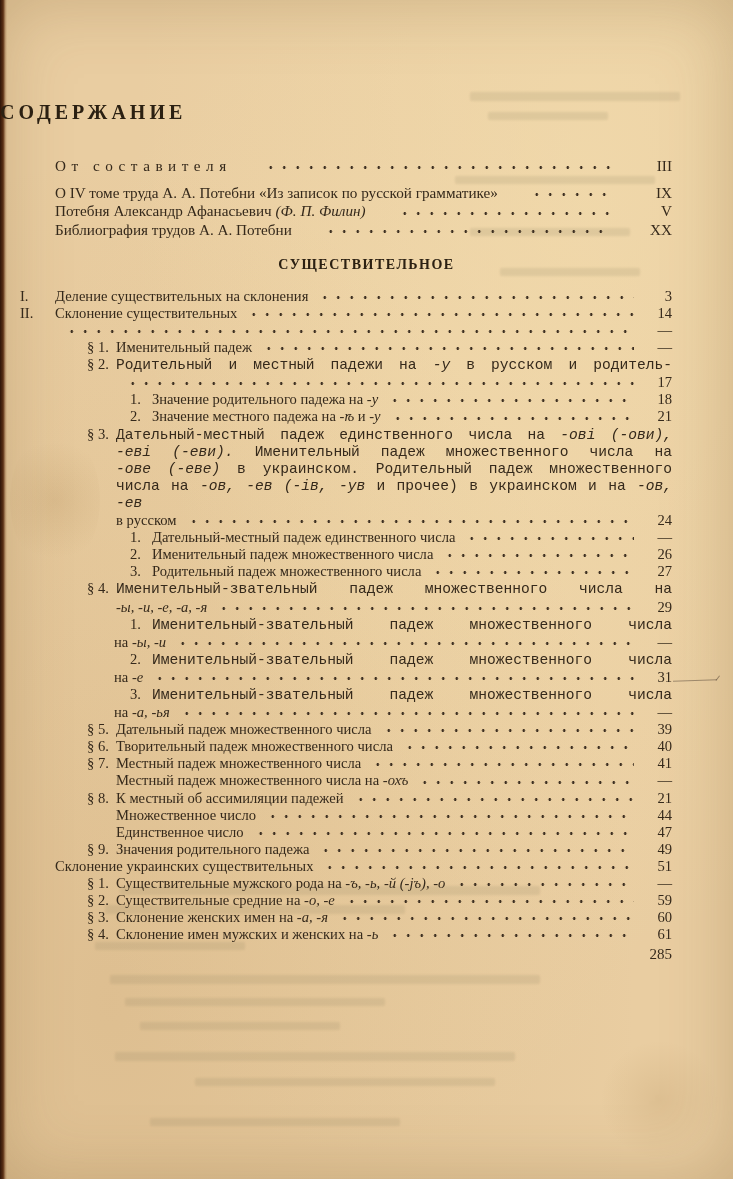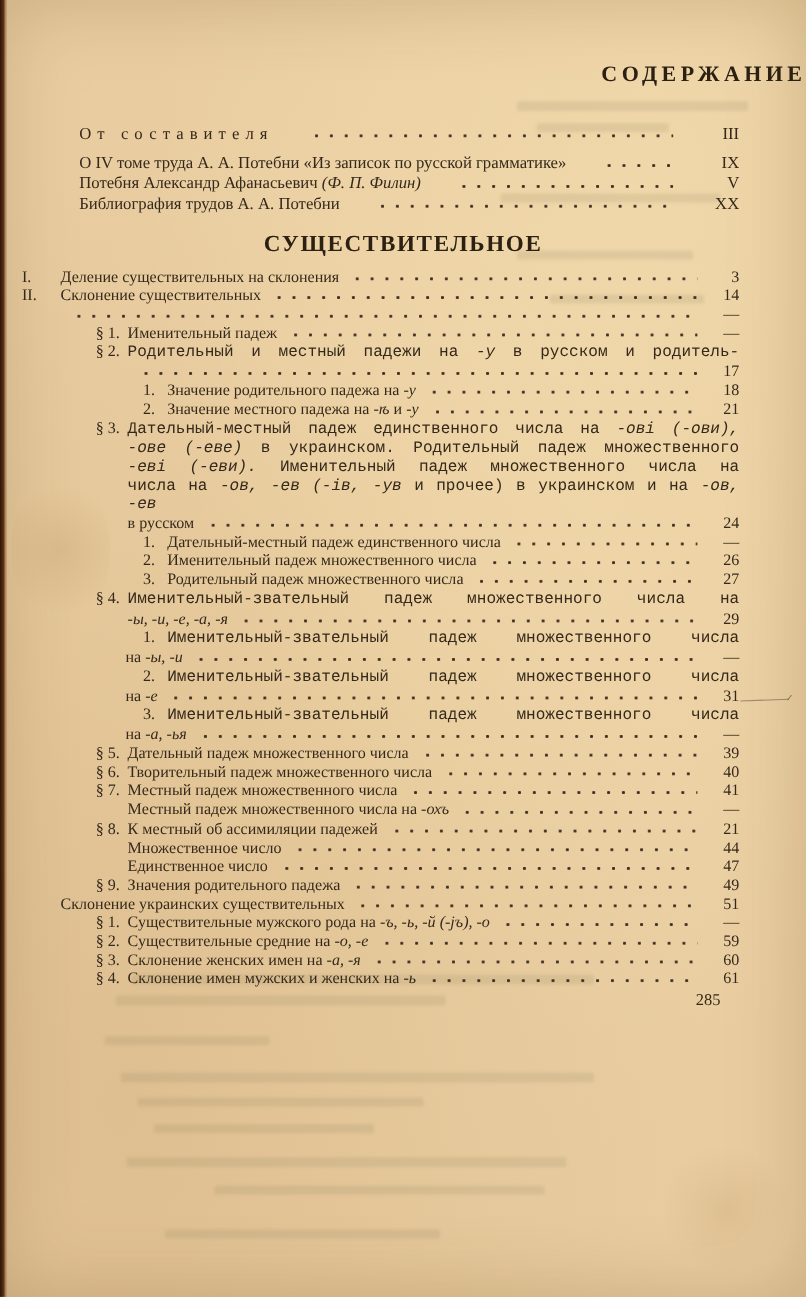--- a/index.html
+++ b/index.html
@@ -10,47 +10,47 @@
     background:
       radial-gradient(ellipse at 80% 15%, rgba(248,228,180,.45), transparent 55%),
       radial-gradient(ellipse at 15% 85%, rgba(170,125,70,.18), transparent 60%),
       radial-gradient(ellipse at 50% 50%, rgba(246,224,175,.25), transparent 70%),
       #e9cda1;
     box-shadow:inset 0 0 70px rgba(120,85,40,.28);
   }
   .spine{position:absolute;left:0;top:0;bottom:0;width:7px;
     background:linear-gradient(90deg,#2e1408 0,#5a3015 45%,rgba(122,74,40,.35) 75%,transparent 100%);}
   .page-inner{position:relative;z-index:2;}
-  .title{padding-top:57px;text-align:right;font-weight:bold;font-size:20px;
-    letter-spacing:4px;color:#2b2012;line-height:22px;}
+  .title{padding-top:57px;text-align:left;font-weight:bold;font-size:20px;
+    letter-spacing:4px;color:#2b2012;line-height:22px;margin-top:44px;}
   .fm{margin-top:34px;}
   .fm .row{line-height:18.2px;font-size:15.2px;}
   .fm .row.spaced{margin-bottom:9px;}
   .fm .row.spaced .txt{letter-spacing:5.5px;}
-  .section-heading{margin-top:16px;text-align:center;font-weight:bold;font-size:21px;
+  .section-heading{margin-top:16px;text-align:center;font-weight:bold;font-size:14px;
     letter-spacing:1.5px;color:#2b2012;line-height:20px;}
   .toc{margin-top:13px;}
   .toc .row{line-height:17.1px;font-size:14.6px;}
   .row{display:flex;align-items:baseline;padding-right:61px;position:relative;}
   .row .num{flex:none;}
   .row .txt{flex:none;white-space:nowrap;}
   .row.just .txt{flex:1;white-space:normal;text-align:justify;text-align-last:justify;font-family:Liberation Mono, monospace;}
   .it{font-style:italic;}
   .leader{flex:1;height:13px;align-self:flex-end;margin:0 4px 1px 6px;
     background-image:radial-gradient(circle,#3e3022 1.15px,transparent 1.6px);
     background-size:13.5px 13px;background-repeat:repeat-x;background-position:4px bottom;}
   .pg{flex:none;min-width:34px;text-align:right;}
-  .row.fm-row{padding-left:72px;gap:22px;}
+  .row.fm-row{padding-left:55px;gap:22px;}
   .row.roman{padding-left:20px;}  .row.roman .num{width:35px;}
   .row.l0{padding-left:55px;}
   .row.para{padding-left:87px;}   .row.para .num{width:29px;}
   .row.paracont{padding-left:116px;}
   .row.sub{padding-left:130px;}   .row.sub .num{width:22px;}
   .row.subcont{padding-left:114px;}
-  .folio{margin-top:3px;padding-right:78px;text-align:right;font-size:15px;}
+  .folio{margin-top:3px;padding-right:61px;text-align:right;font-size:15px;}
   .pencil{position:absolute;right:4px;bottom:3px;width:56px;height:10px;}
   .pencil::before{content:"";position:absolute;left:0;right:12px;bottom:2px;
     border-bottom:1.6px solid rgba(85,70,55,.5);transform:rotate(-2deg);}
   .pencil::after{content:"";position:absolute;right:10px;bottom:4px;width:7px;height:6px;
     border-right:1.6px solid rgba(85,70,55,.55);transform:rotate(38deg);}
   .artifacts{position:absolute;inset:0;z-index:1;pointer-events:none;}
   .g{position:absolute;background:rgba(142,130,96,.17);filter:blur(1.3px);border-radius:2px;}
   .stain{position:absolute;border-radius:50%;background:radial-gradient(circle,rgba(150,110,55,.14),transparent 70%);}
 </style>
 </head>
@@ -147,24 +147,24 @@
         <span class="num">2.</span>
         <span class="txt"><span>Значение местного падежа на </span><span class="it">-ѣ</span><span> и </span><span class="it">-у</span></span>
         <span class="leader"></span>
         <span class="pg">21</span>
       </div>
       <div class="row para just">
         <span class="num">§ 3.</span>
         <span class="txt"><span>Дательный-местный падеж единственного числа на </span><span class="it">-ові (-ови),</span></span>
       </div>
       <div class="row paracont just">
+        <span class="txt"><span class="it">-еві (-еви).</span><span> Именительный падеж множественного числа на</span></span>
+      </div>
+      <div class="row paracont just">
         <span class="txt"><span class="it">-ове (-еве)</span><span> в украинском. Родительный падеж множественного</span></span>
-      </div>
-      <div class="row paracont just">
-        <span class="txt"><span class="it">-еві (-еви).</span><span> Именительный падеж множественного числа на</span></span>
       </div>
       <div class="row paracont just">
         <span class="txt"><span>числа на </span><span class="it">-ов, -ев (-ів, -ув</span><span> и прочее) в украинском и на </span><span class="it">-ов, -ев</span></span>
       </div>
       <div class="row paracont">
         <span class="txt"><span>в русском</span></span>
         <span class="leader"></span>
         <span class="pg">24</span>
       </div>
       <div class="row sub">

